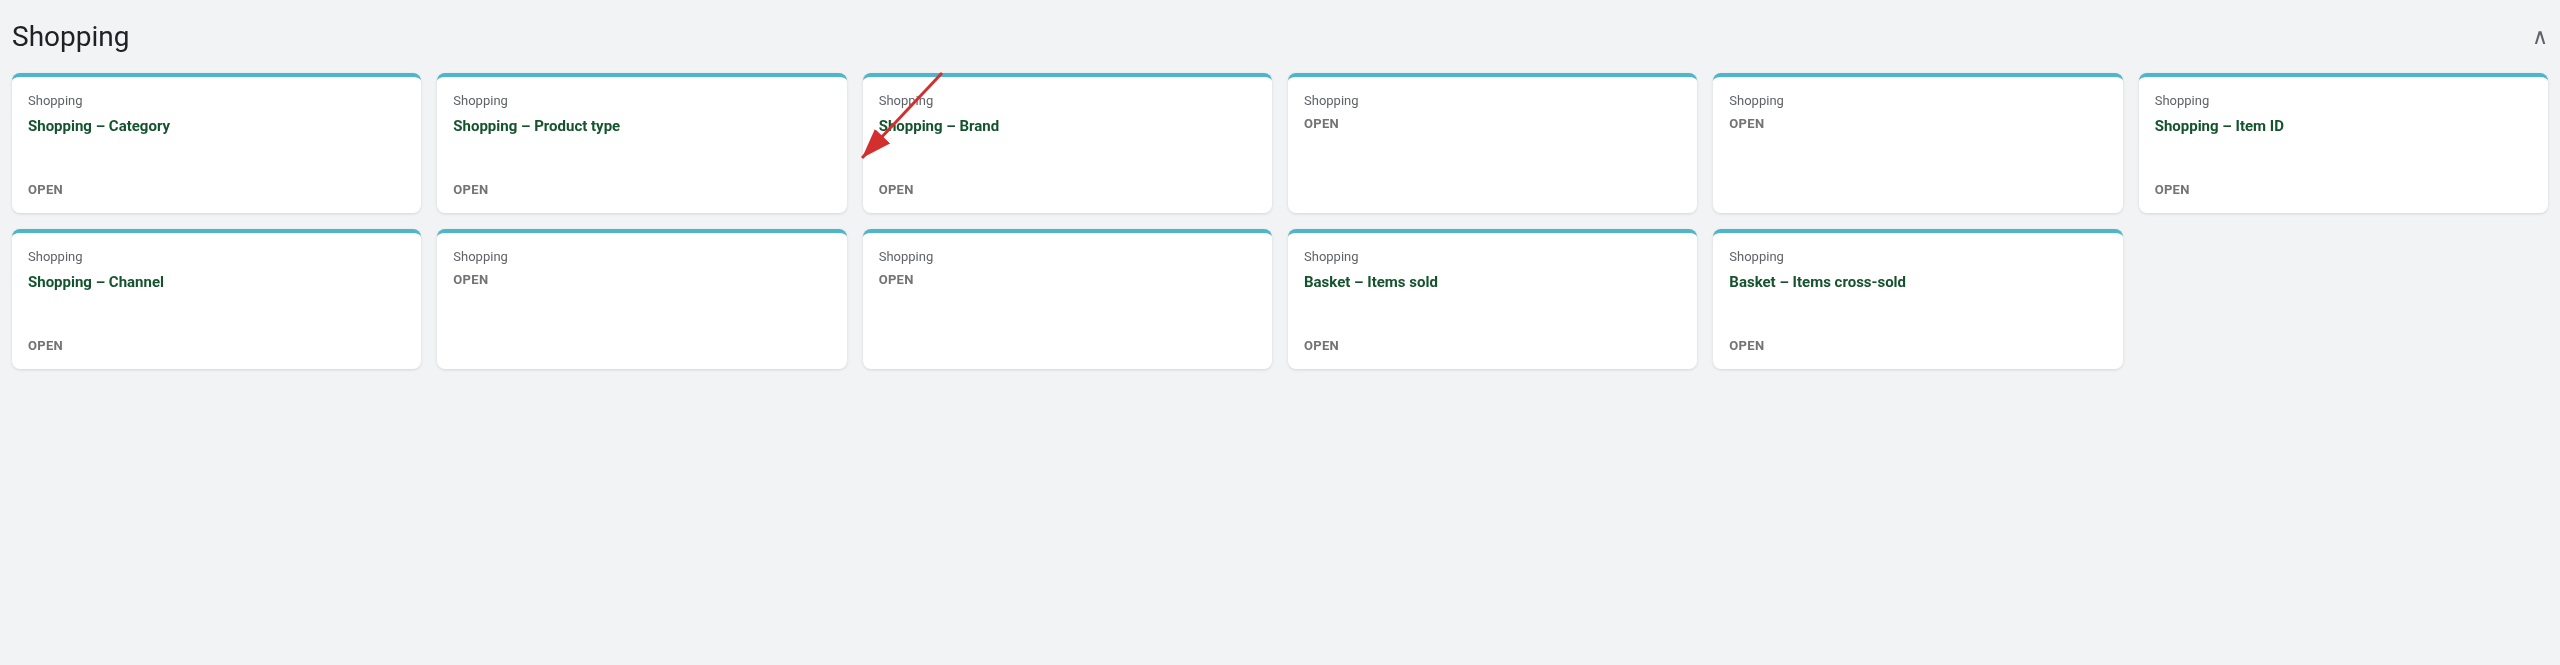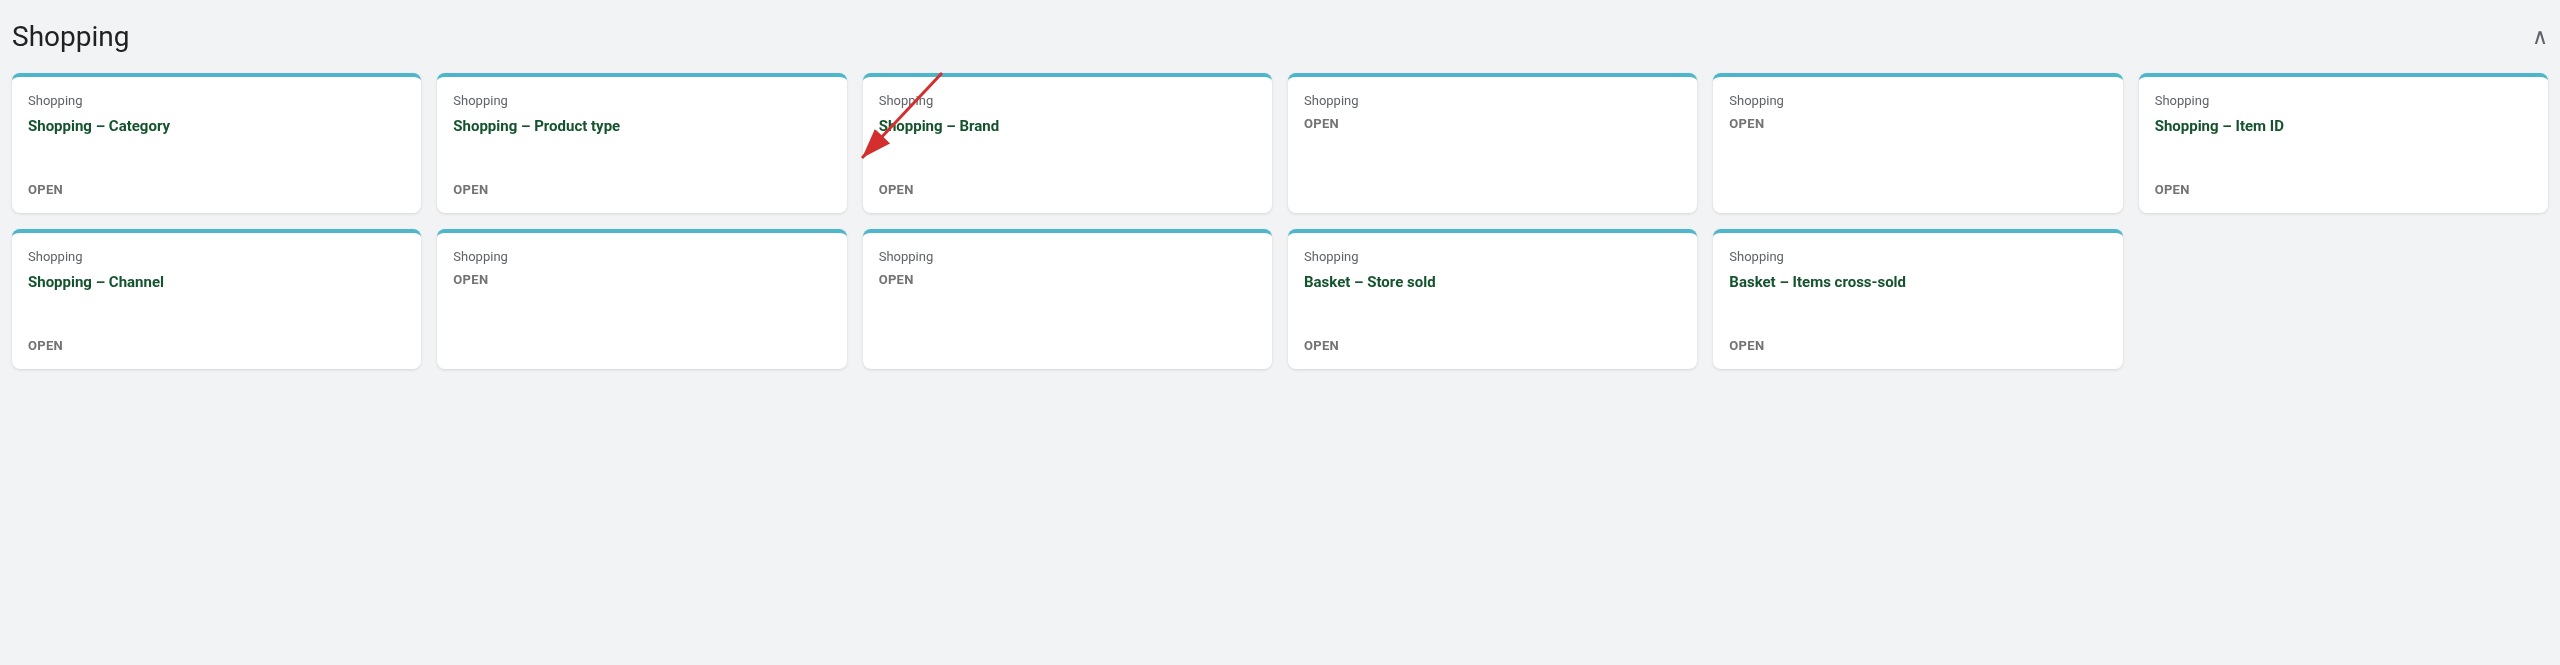--- a/index.html
+++ b/index.html
@@ -150,21 +150,21 @@
         <span class="card-open">OPEN</span>
       </div>
 
       <div class="card">
         <span class="card-category">Shopping</span>
         <span class="card-open">OPEN</span>
       </div>
 
       <div class="card">
         <span class="card-category">Shopping</span>
-        <span class="card-title">Basket – Store sold</span>
+        <span class="card-title">Basket – Items sold</span>
         <span class="card-open">OPEN</span>
       </div>
 
       <div class="card">
         <span class="card-category">Shopping</span>
         <span class="card-title">Basket – Items cross-sold</span>
         <span class="card-open">OPEN</span>
       </div>
 
       <div></div>

